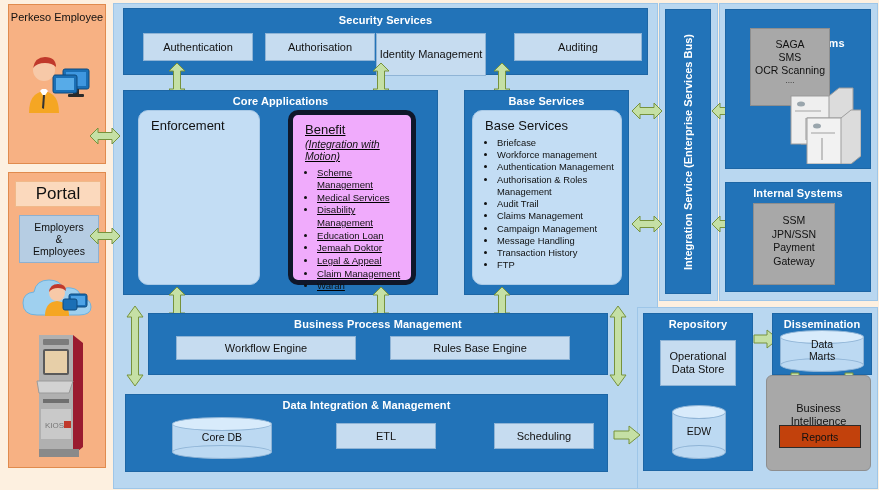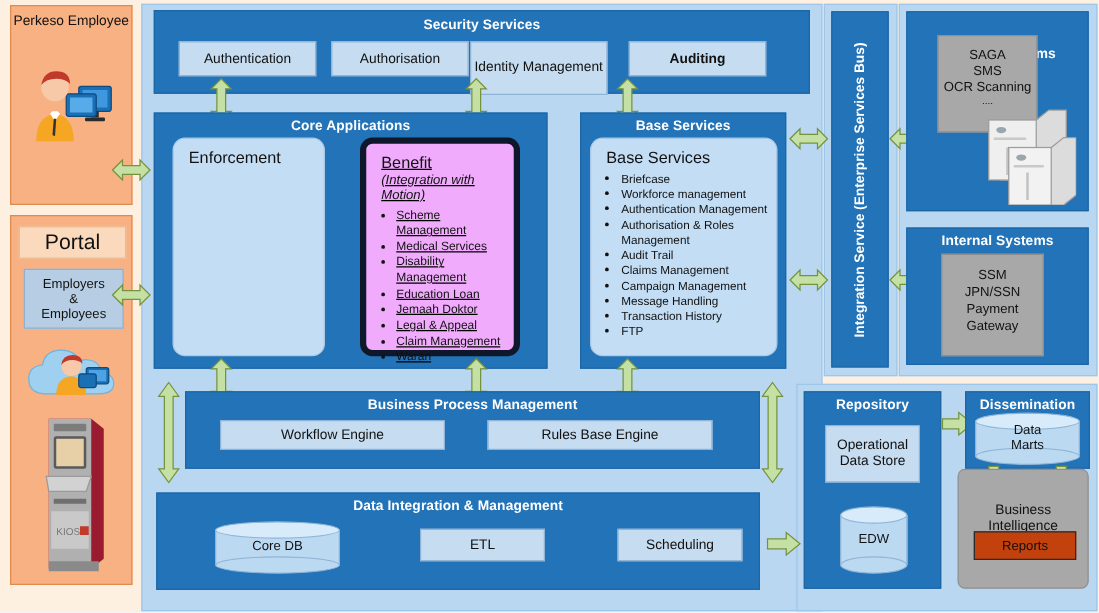--- a/index.html
+++ b/index.html
@@ -137,21 +137,21 @@
   </div>
   <div class="panel lightbox" style="left:143px;top:33px;width:110px;height:28px;">
     <div class="boxlabel">Authentication</div>
   </div>
   <div class="panel lightbox" style="left:265px;top:33px;width:110px;height:28px;">
     <div class="boxlabel">Authorisation</div>
   </div>
   <div class="panel lightbox" style="left:376px;top:33px;width:110px;height:43px;">
     <div class="boxlabel">Identity Management</div>
   </div>
-  <div class="panel lightbox" style="left:503px;top:33px;width:110px;height:28px;font-weight:bold;">
+  <div class="panel lightbox" style="left:514px;top:33px;width:128px;height:28px;">
     <div class="boxlabel">Auditing</div>
   </div>
 
   <div class="arr" style="left:167px;top:62px;">
     <svg width="20" height="36" viewBox="0 0 20 36">
       <path d="M10 1 L18 9 L13.5 9 L13.5 27 L18 27 L10 35 L2 27 L6.5 27 L6.5 9 L2 9 Z" fill="#c5e0a5" stroke="#76923c"></path>
     </svg>
   </div>
   <div class="arr" style="left:371px;top:62px;">
     <svg width="20" height="36" viewBox="0 0 20 36">

